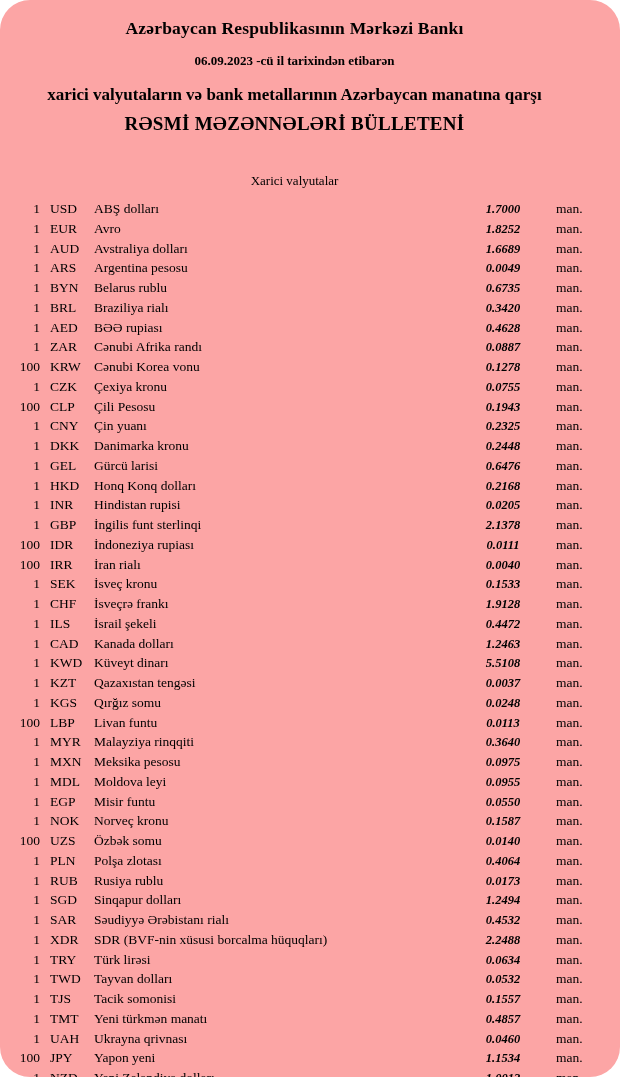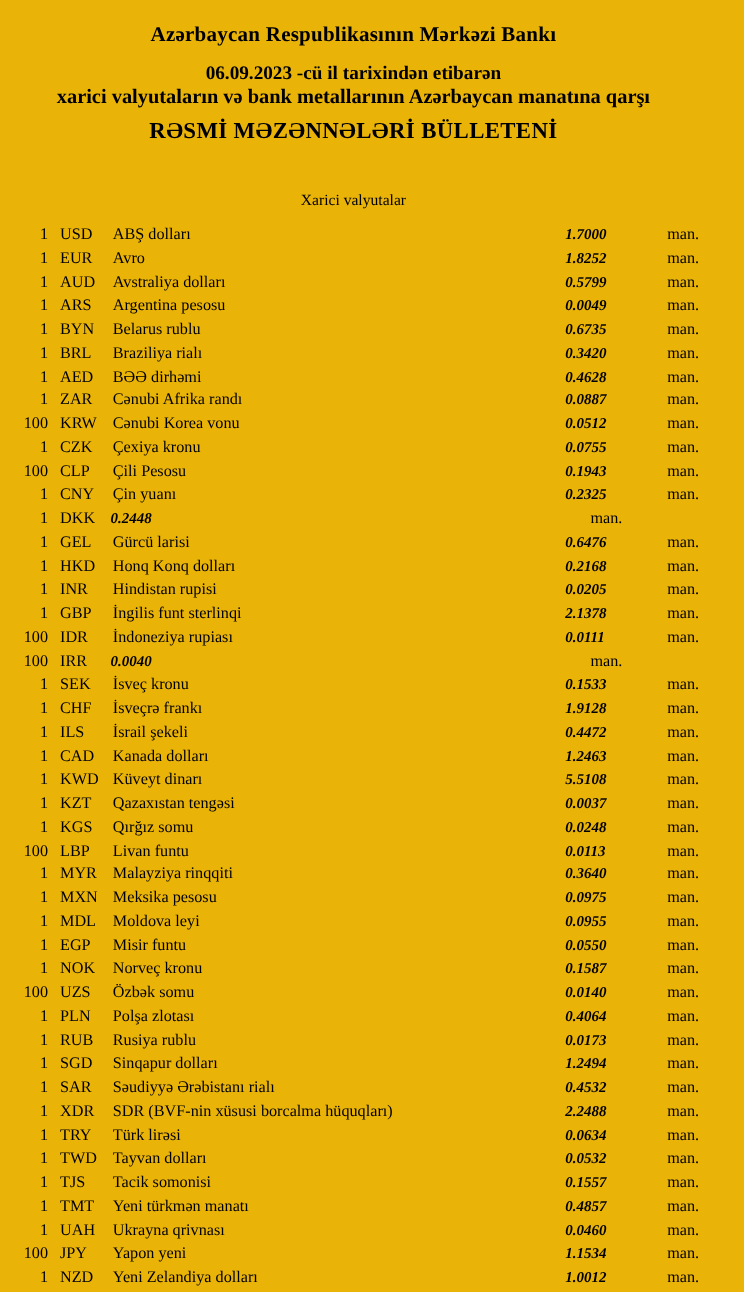--- a/index.html
+++ b/index.html
@@ -6,36 +6,37 @@
     margin: 0;
     padding: 0;
     background: #ffffff;
     color: #000000;
     font-family: "Liberation Serif", "DejaVu Serif", serif;
   }
   .page {
     position: relative;
     width: 620px;
     height: 1077px;
-    background: #eab308;
+    background: #fca5a5;
     overflow: hidden;
     box-sizing: border-box;
     padding: 16px 45px 0 14px;
+    border-radius: 30px;
   }
   .doc-header { text-align: center; }
   .doc-title {
     font-size: 17.5px;
     font-weight: bold;
     margin: 2px 0 14px 0;
     letter-spacing: 0.2px;
   }
   .doc-dateline {
-    font-size: 16px;
+    font-size: 13px;
     font-weight: bold;
-    margin: 0 0 0 0;
+    margin: 0 0 16px 0;
   }
   .doc-subline1 {
     font-size: 17px;
     font-weight: bold;
     margin: 0 0 8px 0;
   }
   .doc-subline2 {
     font-size: 19px;
     font-weight: bold;
     margin: 0 0 0 0;
@@ -65,21 +66,21 @@
   .cell-code {
     padding-left: 10px;
     white-space: nowrap;
   }
   .cell-name {
     padding-left: 2px;
     white-space: nowrap;
     overflow: hidden;
   }
   .cell-rate {
-    text-align: left;
+    text-align: center;
     font-weight: bold;
     font-style: italic;
     font-size: 12.5px;
     white-space: nowrap;
   }
   .cell-unit {
     padding-left: 21px;
     white-space: nowrap;
   }
 </style>
@@ -109,21 +110,21 @@
     <span class="cell-qty">1</span>
     <span class="cell-code">EUR</span>
     <span class="cell-name">Avro</span>
     <span class="cell-rate">1.8252</span>
     <span class="cell-unit">man.</span>
   </div>
       <div class="rate-row">
     <span class="cell-qty">1</span>
     <span class="cell-code">AUD</span>
     <span class="cell-name">Avstraliya dolları</span>
-    <span class="cell-rate">0.5799</span>
+    <span class="cell-rate">1.6689</span>
     <span class="cell-unit">man.</span>
   </div>
       <div class="rate-row">
     <span class="cell-qty">1</span>
     <span class="cell-code">ARS</span>
     <span class="cell-name">Argentina pesosu</span>
     <span class="cell-rate">0.0049</span>
     <span class="cell-unit">man.</span>
   </div>
       <div class="rate-row">
@@ -136,36 +137,36 @@
       <div class="rate-row">
     <span class="cell-qty">1</span>
     <span class="cell-code">BRL</span>
     <span class="cell-name">Braziliya rialı</span>
     <span class="cell-rate">0.3420</span>
     <span class="cell-unit">man.</span>
   </div>
       <div class="rate-row">
     <span class="cell-qty">1</span>
     <span class="cell-code">AED</span>
-    <span class="cell-name">BƏƏ dirhəmi</span>
+    <span class="cell-name">BƏƏ rupiası</span>
     <span class="cell-rate">0.4628</span>
     <span class="cell-unit">man.</span>
   </div>
       <div class="rate-row">
     <span class="cell-qty">1</span>
     <span class="cell-code">ZAR</span>
     <span class="cell-name">Cənubi Afrika randı</span>
     <span class="cell-rate">0.0887</span>
     <span class="cell-unit">man.</span>
   </div>
       <div class="rate-row">
     <span class="cell-qty">100</span>
     <span class="cell-code">KRW</span>
     <span class="cell-name">Cənubi Korea vonu</span>
-    <span class="cell-rate">0.0512</span>
+    <span class="cell-rate">0.1278</span>
     <span class="cell-unit">man.</span>
   </div>
       <div class="rate-row">
     <span class="cell-qty">1</span>
     <span class="cell-code">CZK</span>
     <span class="cell-name">Çexiya kronu</span>
     <span class="cell-rate">0.0755</span>
     <span class="cell-unit">man.</span>
   </div>
       <div class="rate-row">
@@ -178,20 +179,21 @@
       <div class="rate-row">
     <span class="cell-qty">1</span>
     <span class="cell-code">CNY</span>
     <span class="cell-name">Çin yuanı</span>
     <span class="cell-rate">0.2325</span>
     <span class="cell-unit">man.</span>
   </div>
       <div class="rate-row">
     <span class="cell-qty">1</span>
     <span class="cell-code">DKK</span>
+    <span class="cell-name">Danimarka kronu</span>
     <span class="cell-rate">0.2448</span>
     <span class="cell-unit">man.</span>
   </div>
       <div class="rate-row">
     <span class="cell-qty">1</span>
     <span class="cell-code">GEL</span>
     <span class="cell-name">Gürcü larisi</span>
     <span class="cell-rate">0.6476</span>
     <span class="cell-unit">man.</span>
   </div>
@@ -219,20 +221,21 @@
       <div class="rate-row">
     <span class="cell-qty">100</span>
     <span class="cell-code">IDR</span>
     <span class="cell-name">İndoneziya rupiası</span>
     <span class="cell-rate">0.0111</span>
     <span class="cell-unit">man.</span>
   </div>
       <div class="rate-row">
     <span class="cell-qty">100</span>
     <span class="cell-code">IRR</span>
+    <span class="cell-name">İran rialı</span>
     <span class="cell-rate">0.0040</span>
     <span class="cell-unit">man.</span>
   </div>
       <div class="rate-row">
     <span class="cell-qty">1</span>
     <span class="cell-code">SEK</span>
     <span class="cell-name">İsveç kronu</span>
     <span class="cell-rate">0.1533</span>
     <span class="cell-unit">man.</span>
   </div>

